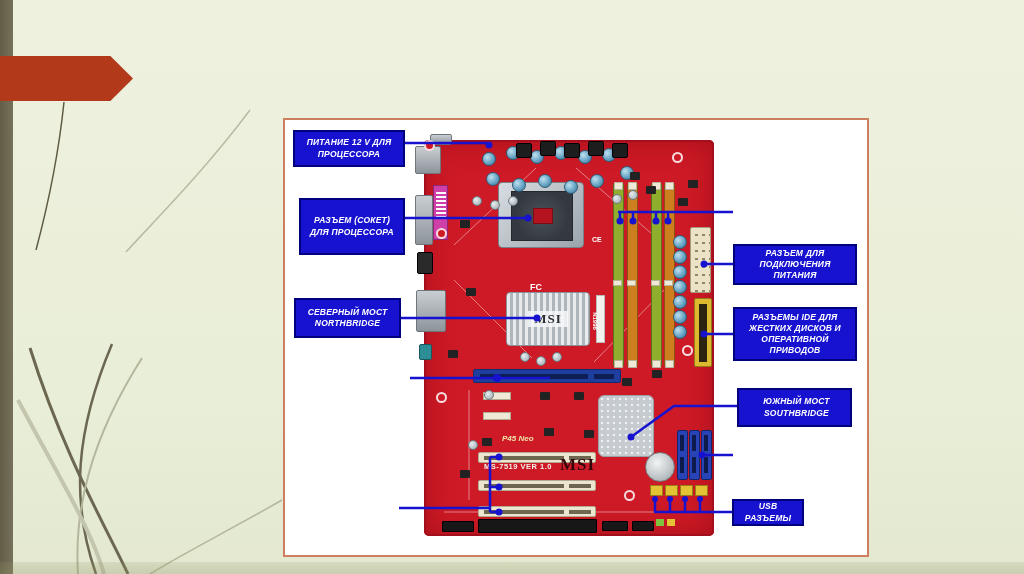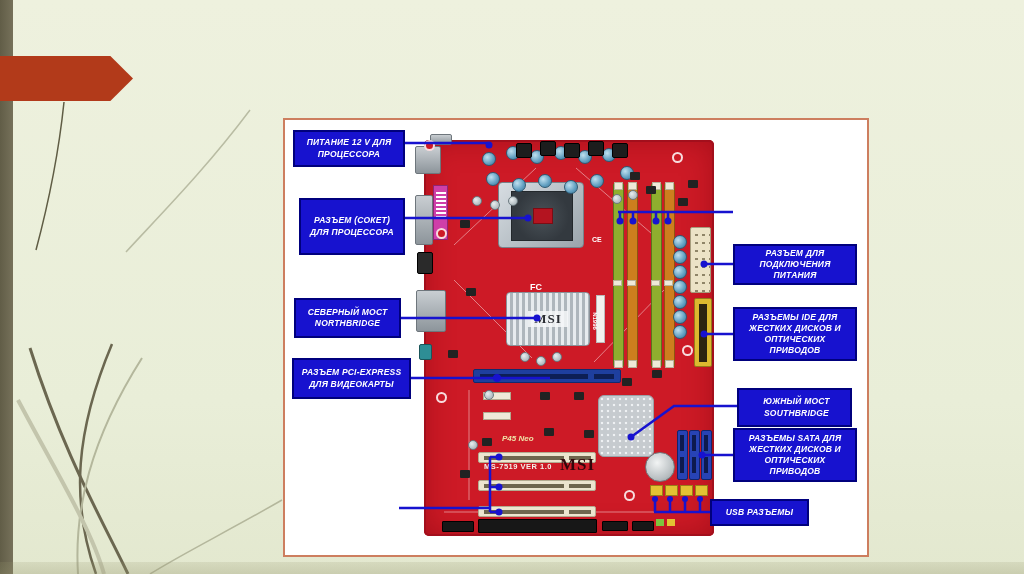--- a/index.html
+++ b/index.html
@@ -26,21 +26,21 @@
   #lb0{left:293px;top:130px;width:112px;height:37px;}
   #lb1{left:299px;top:198px;width:106px;height:57px;}
   #lb2{left:294px;top:298px;width:107px;height:40px;}
   #lb3{left:292px;top:358px;width:119px;height:41px;}
   #lb4{left:288px;top:488px;width:112px;height:39px;}
   #lb5{left:733px;top:194px;width:124px;height:40px;}
   #lb6{left:733px;top:244px;width:124px;height:41px;}
   #lb7{left:733px;top:307px;width:124px;height:54px;}
   #lb8{left:737px;top:388px;width:115px;height:39px;padding-left:9px;}
   #lb9{left:733px;top:428px;width:124px;height:54px;}
-  #lb10{left:710px;top:499px;width:99px;height:27px;}
+  #lb10{left:732px;top:499px;width:72px;height:27px;}
   #lines{position:absolute;left:0;top:0;z-index:5;pointer-events:none;}
 
   
   #board{position:absolute;left:424px;top:140px;width:290px;height:396px;z-index:2;}
   #pcb{position:absolute;left:0;top:0;width:290px;height:396px;background:#cd1a26;
        border-radius:5px;box-shadow:inset 0 0 0 2px #a30f1c, inset 0 0 30px rgba(120,0,10,.45);}
   .part{position:absolute;box-sizing:border-box;}
   .cap{position:absolute;border-radius:50%;background:radial-gradient(circle at 35% 35%,#bfe0ef,#5f9ec0 60%,#3f7694);border:1px solid #2e5a74;}
   .scap{position:absolute;border-radius:50%;background:radial-gradient(circle at 35% 35%,#e8eef0,#9aa6ac);border:1px solid #6c7a80;}
   .choke{position:absolute;background:#1d1d1d;border:1px solid #000;border-radius:2px;}
@@ -284,19 +284,17 @@
       <circle cx="655" cy="499" r="3"></circle>
         <circle cx="670" cy="499" r="3"></circle>
       <circle cx="685" cy="499" r="3"></circle>
         <circle cx="700" cy="499" r="3"></circle>
     </g>
   </svg>
 
   <div class="lbl" id="lb0">ПИТАНИЕ  12 V  ДЛЯ ПРОЦЕССОРА</div>
   <div class="lbl" id="lb1">РАЗЪЕМ  (СОКЕТ) ДЛЯ  ПРОЦЕССОРА</div>
   <div class="lbl" id="lb2">СЕВЕРНЫЙ  МОСТ NORTHBRIDGE</div>
-  <div class="lbl" id="lb3">РАЗЪЕМ  PCI-EXPRESS ДЛЯ  ВИДЕОКАРТЫ</div>
   <div class="lbl" id="lb6">РАЗЪЕМ  ДЛЯ ПОДКЛЮЧЕНИЯ ПИТАНИЯ</div>
-  <div class="lbl" id="lb7">РАЗЪЕМЫ  IDE  ДЛЯ ЖЕСТКИХ  ДИСКОВ  И ОПТИЧЕСКИХ  ПРИВОДОВ</div>
+  <div class="lbl" id="lb7">РАЗЪЕМЫ  IDE  ДЛЯ ЖЕСТКИХ  ДИСКОВ  И ОПЕРАТИВНОЙ  ПРИВОДОВ</div>
   <div class="lbl" id="lb8">ЮЖНЫЙ  МОСТ SOUTHBRIDGE</div>
-  <div class="lbl" id="lb9">РАЗЪЕМЫ  SATA  ДЛЯ ЖЕСТКИХ  ДИСКОВ  И ОПТИЧЕСКИХ  ПРИВОДОВ</div>
   <div class="lbl" id="lb10">USB  РАЗЪЕМЫ</div>
 </div>
 
 </body></html>

